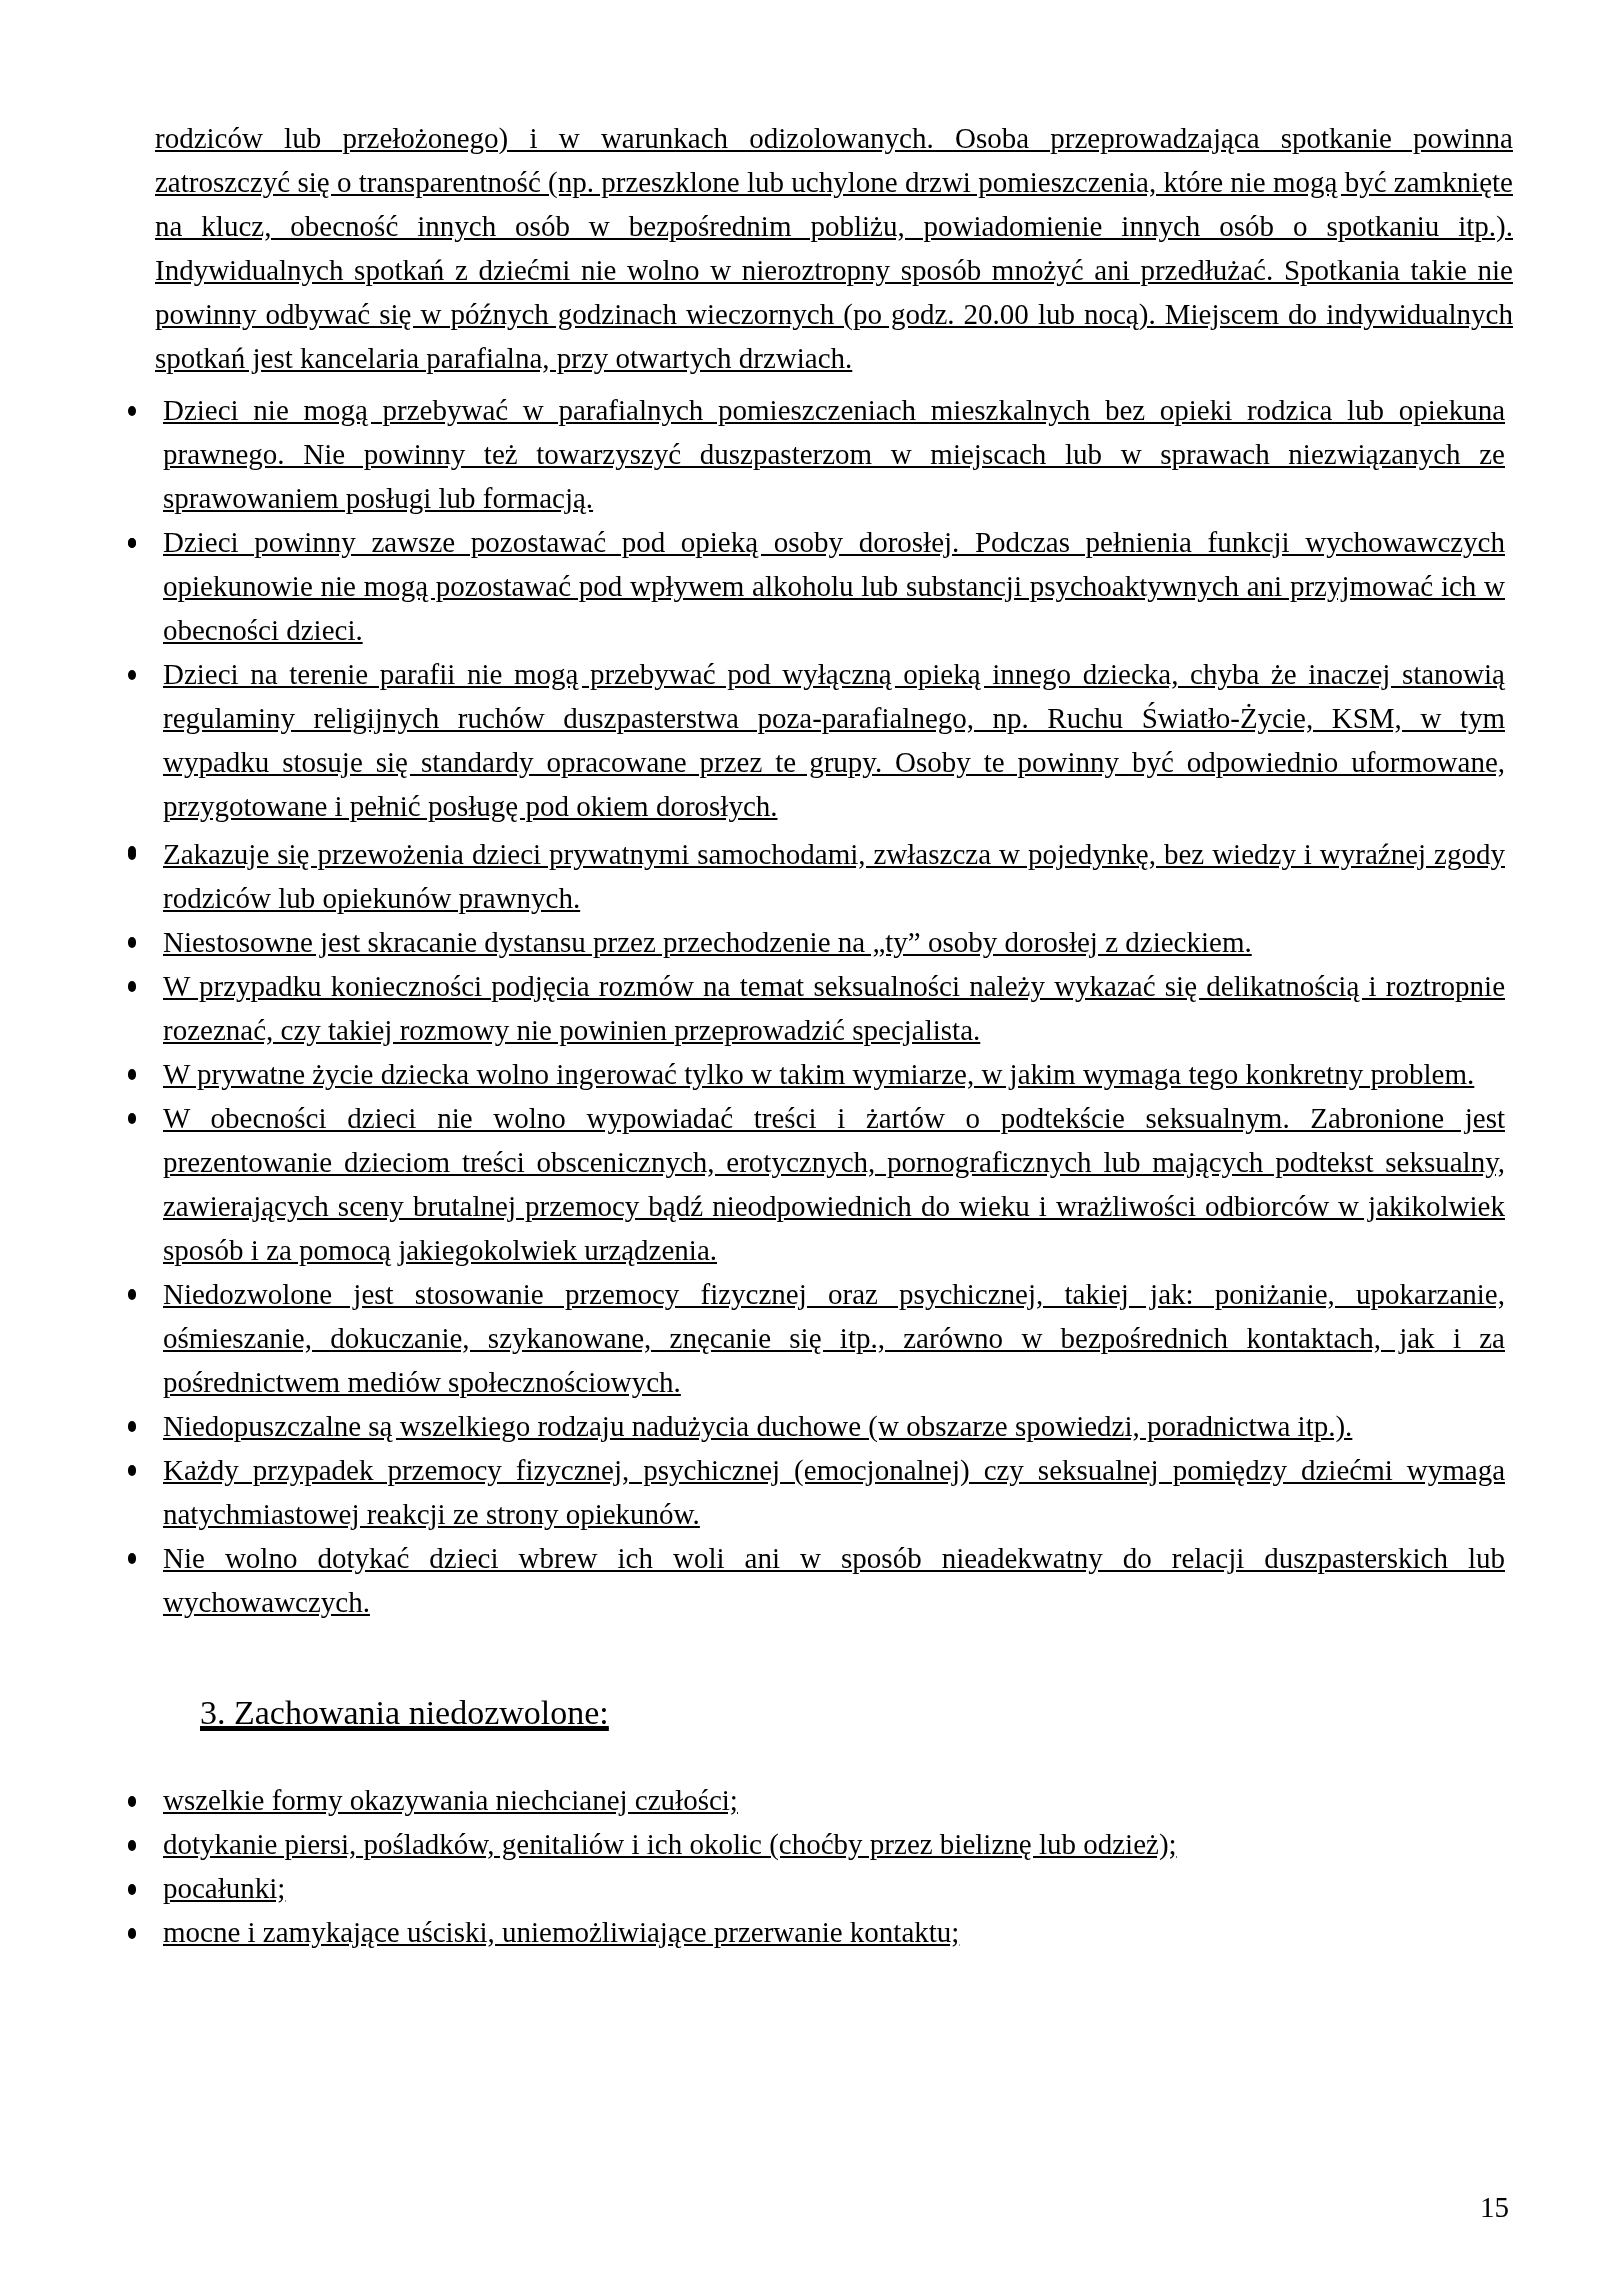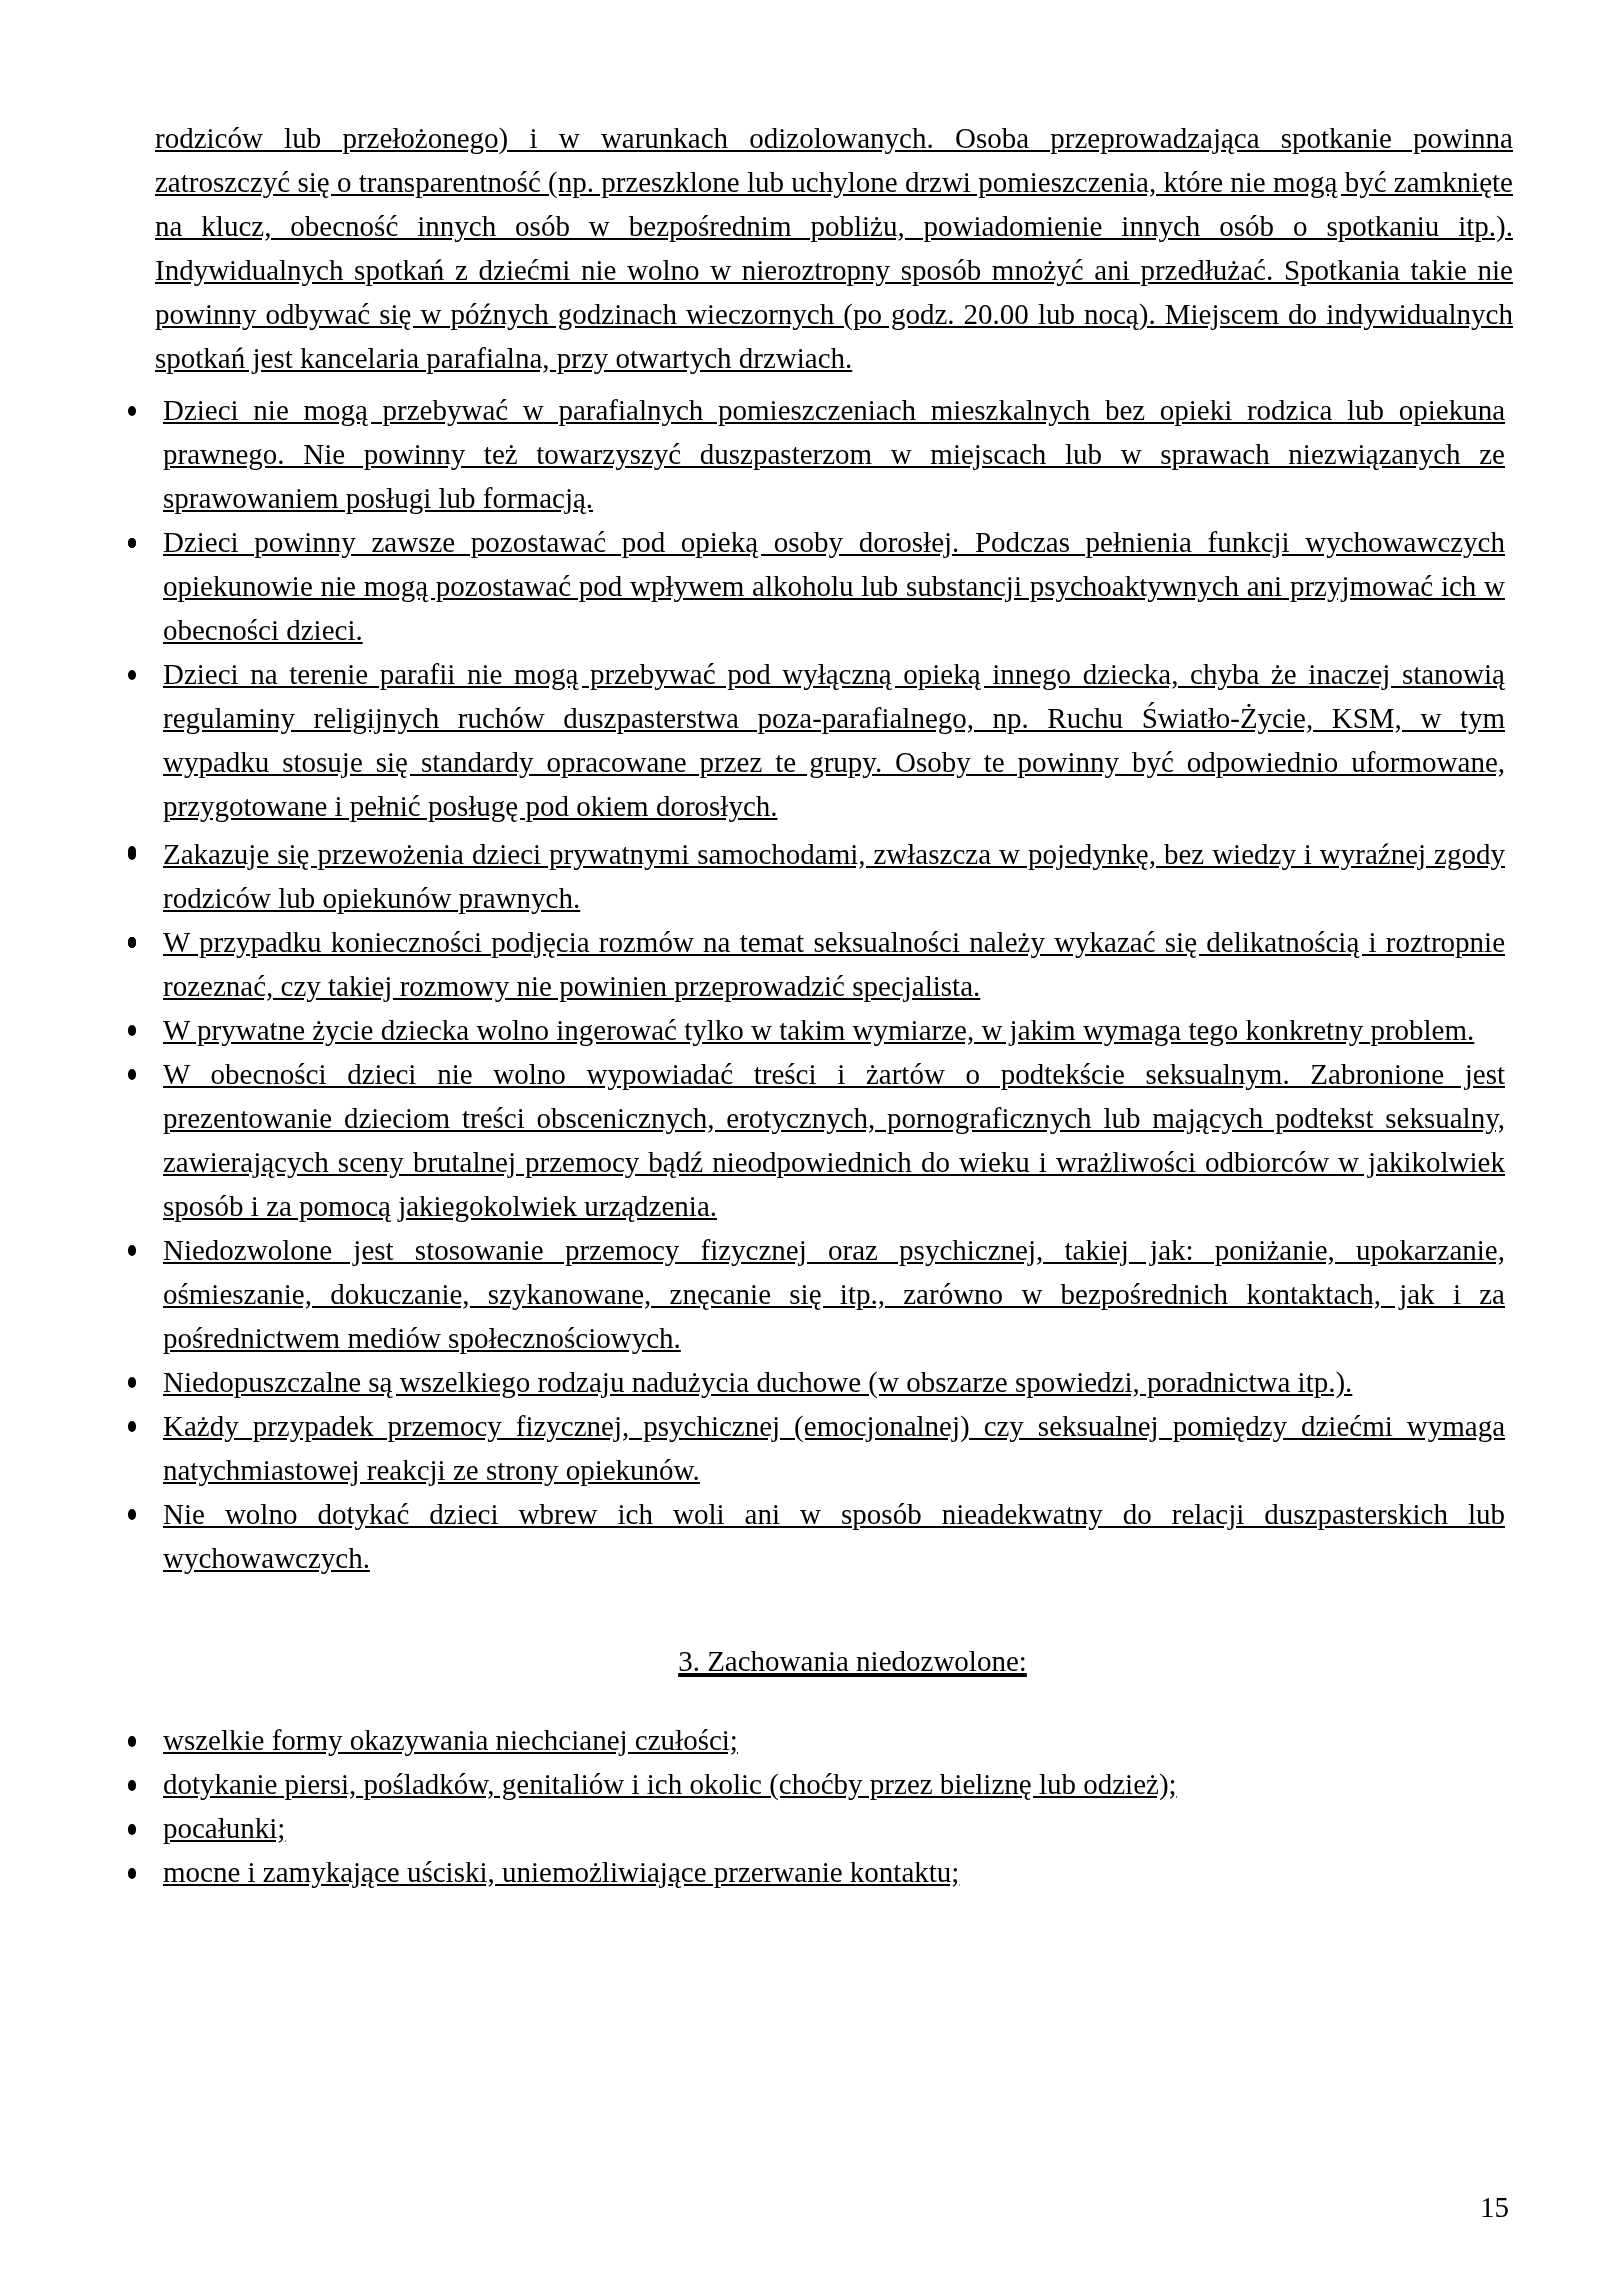--- a/index.html
+++ b/index.html
@@ -53,28 +53,27 @@
       content: "";
       width: 8.8px;
       height: 10.8px;
       border-radius: 50%;
       background: #000;
       display: block;
       margin-top: 2px;
     }
     .gap-small { height: 3.9px; }
     .section-heading {
-      margin: 0;
+      margin: 8px;
       padding-left: 37px;
       font-weight: normal;
-      font-size: 29px;
+      font-size: 34px;
       line-height: 44px;
       text-decoration: underline;
       text-underline-offset: 3.9px;
-      text-align: center;
     }
     .page-number {
       position: absolute;
       left: 1480px;
       top: 2188px;
       font-size: 29px;
       line-height: 39px;
       font-family: Liberation Serif, serif;
     }
   </style>
@@ -85,21 +84,21 @@
   <p class="para">rodziców lub przełożonego) i w warunkach odizolowanych. Osoba przeprowadzająca spotkanie powinna zatroszczyć się o transparentność (np. przeszklone lub uchylone drzwi pomieszczenia, które nie mogą być zamknięte na klucz, obecność innych osób w bezpośrednim pobliżu, powiadomienie innych osób o spotkaniu itp.). Indywidualnych spotkań z dziećmi nie wolno w nieroztropny sposób mnożyć ani przedłużać. Spotkania takie nie powinny odbywać się w późnych godzinach wieczornych (po godz. 20.00 lub nocą). Miejscem do indywidualnych spotkań jest kancelaria parafialna, przy otwartych drzwiach.</p>
 
   <ul class="bullets">
     <li><span class="bullet"></span><span>Dzieci nie mogą przebywać w parafialnych pomieszczeniach mieszkalnych bez opieki rodzica lub opiekuna prawnego. Nie powinny też towarzyszyć duszpasterzom w miejscach lub w sprawach niezwiązanych ze sprawowaniem posługi lub formacją.</span></li>
     <li><span class="bullet"></span></li>
     <li><span class="bullet"></span><span>Dzieci powinny zawsze pozostawać pod opieką osoby dorosłej. Podczas pełnienia funkcji wychowawczych opiekunowie nie mogą pozostawać pod wpływem alkoholu lub substancji psychoaktywnych ani przyjmować ich w obecności dzieci.</span></li>
     <li><span class="bullet"></span><span>Dzieci na terenie parafii nie mogą przebywać pod wyłączną opieką innego dziecka, chyba że inaczej stanowią regulaminy religijnych ruchów duszpasterstwa poza-parafialnego, np. Ruchu Światło-Życie, KSM, w tym wypadku stosuje się standardy opracowane przez te grupy. Osoby te powinny być odpowiednio uformowane, przygotowane i pełnić posługę pod okiem dorosłych.</span></li>
     <li><span class="bullet"></span></li>
     <div class="gap-small"></div>
     <li><span class="bullet"></span><span>Zakazuje się przewożenia dzieci prywatnymi samochodami, zwłaszcza w pojedynkę, bez wiedzy i wyraźnej zgody rodziców lub opiekunów prawnych.</span></li>
-    <li><span class="bullet"></span></li>
+    <li><span class="bullet"></span><span>Niestosowne jest skracanie dystansu przez przechodzenie na „ty” osoby dorosłej z dzieckiem.</span></li>
     <li><span class="bullet"></span><span>W przypadku konieczności podjęcia rozmów na temat seksualności należy wykazać się delikatnością i roztropnie rozeznać, czy takiej rozmowy nie powinien przeprowadzić specjalista.</span></li>
     <li><span class="bullet"></span><span>W prywatne życie dziecka wolno ingerować tylko w takim wymiarze, w jakim wymaga tego konkretny problem.</span></li>
     <li><span class="bullet"></span><span>W obecności dzieci nie wolno wypowiadać treści i żartów o podtekście seksualnym. Zabronione jest prezentowanie dzieciom treści obscenicznych, erotycznych, pornograficznych lub mających podtekst seksualny, zawierających sceny brutalnej przemocy bądź nieodpowiednich do wieku i wrażliwości odbiorców w jakikolwiek sposób i za pomocą jakiegokolwiek urządzenia.</span></li>
     <li><span class="bullet"></span><span>Niedozwolone jest stosowanie przemocy fizycznej oraz psychicznej, takiej jak: poniżanie, upokarzanie, ośmieszanie, dokuczanie, szykanowane, znęcanie się itp., zarówno w bezpośrednich kontaktach, jak i za pośrednictwem mediów społecznościowych.</span></li>
     <li><span class="bullet"></span><span>Niedopuszczalne są wszelkiego rodzaju nadużycia duchowe (w obszarze spowiedzi, poradnictwa itp.).</span></li>
     <li><span class="bullet"></span><span>Każdy przypadek przemocy fizycznej, psychicznej (emocjonalnej) czy seksualnej pomiędzy dziećmi wymaga natychmiastowej reakcji ze strony opiekunów.</span></li>
     <li><span class="bullet"></span><span>Nie wolno dotykać dzieci wbrew ich woli ani w sposób nieadekwatny do relacji duszpasterskich lub wychowawczych.</span></li>
   </ul>
 
   <div style="height:51px"></div>

